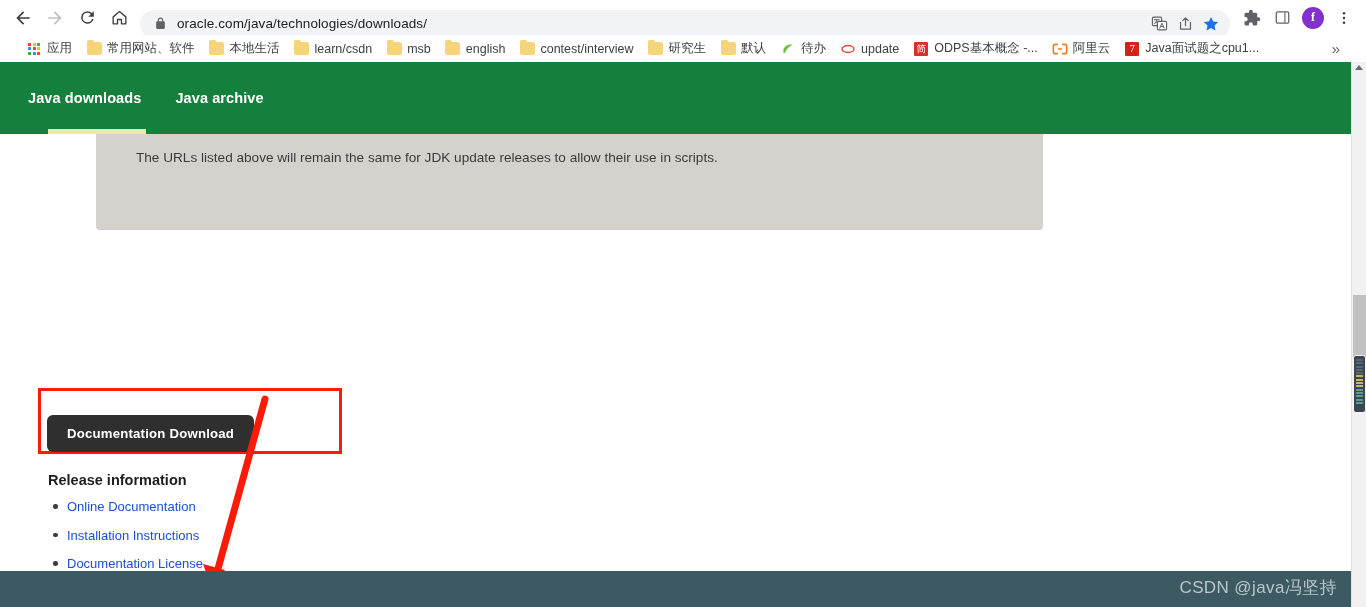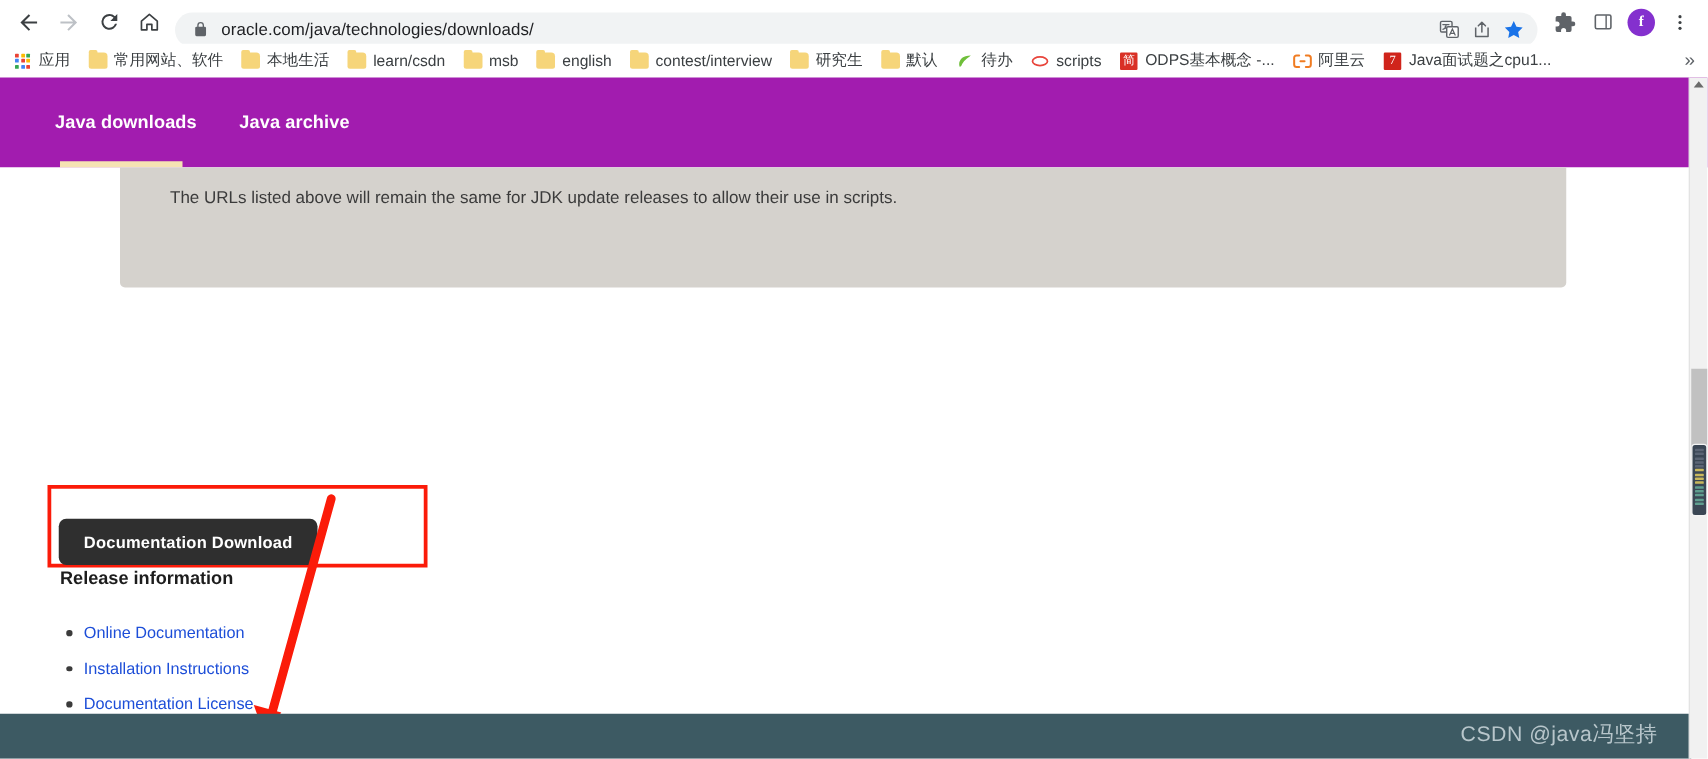--- a/index.html
+++ b/index.html
@@ -40,21 +40,21 @@
   .tool-icon { width:28px; height:30px; flex:none; display:flex; align-items:center; justify-content:center; }
   .avatar {
     width:22px; height:22px; border-radius:50%; background:#8430ce;
     color:#fff; font-size:12px; font-weight:bold; display:flex;
     align-items:center; justify-content:center; flex:none; margin:0 4px;
     font-family:"Liberation Serif", serif;
   }
 
   
   .bookmarks {
-    height:27px; display:flex; align-items:center; padding:0 4px;
+    height:27px; display:flex; align-items:center; padding:0 20px;
     gap:0px; background:#ffffff; overflow:hidden; position:relative;
   }
   .bm {
     display:flex; align-items:center; gap:5px; padding:3px 8px 3px 6px;
     border-radius:4px; white-space:nowrap; flex:none;
   }
   .bm-label { font-size:12.5px; color:#3c4043; }
   .bm-ico { width:16px; height:16px; flex:none; display:flex; align-items:center; justify-content:center; }
   .folder-ico {
     width:15px; height:13px; background:#f6d57a; border-radius:1.5px 3px 2px 2px;
@@ -63,37 +63,37 @@
   .folder-ico:before{
     content:""; position:absolute; left:0; top:-2.5px; width:7px; height:3px;
     background:#f6d57a; border-radius:1.5px 1.5px 0 0;
   }
   .apps-grid { display:grid; grid-template-columns:repeat(3,3px); grid-template-rows:repeat(3,3px); gap:1.5px; }
   .apps-grid i { display:block; width:3px; height:3px; border-radius:0.5px; }
   .chev-more { font-size:15px; color:#5f6368; padding:0 6px; flex:none; margin-left:auto; }
 
   
   .page-nav {
-    height:72px; background:#a21caf; position:relative;
-    display:flex; align-items:center; padding-left:44px; gap:34px;
+    height:72px; background:#15803d; position:relative;
+    display:flex; align-items:center; padding-left:28px; gap:34px;
   }
   .page-nav .tab {
     color:#ffffff; font-size:14.5px; font-weight:bold; letter-spacing:0.1px;
     position:relative; height:72px; display:flex; align-items:center;
   }
   .tab-underline {
     position:absolute; left:48px; bottom:0; width:98px; height:5px;
     background:#f5e3b3;
   }
 
   
   .content { position:relative; background:#fff; height:calc(607px - 35px - 27px - 72px); }
 
   .notice-box {
-    position:absolute; left:96px; top:0px; width:1157px; height:96px;
+    position:absolute; left:96px; top:0px; width:947px; height:96px;
     background:#d5d2cd; border-radius:0 0 4px 4px;
     padding:16px 0 0 40px;
   }
   .notice-text { font-size:13.6px; color:#3b3b3b; }
   .notice-link {
     display:inline-block; margin-top:22px; font-size:13.6px;
     color:#3a6f98; text-decoration:none;
   }
 
   .redbox {
@@ -102,21 +102,21 @@
   #redbox-doc { left:38px; top:254px; width:304px; height:66px; }
 
   .doc-btn {
     position:absolute; left:47px; top:281px;
     background:#2f2f2f; color:#fff; border:none; border-radius:6px;
     padding:11px 20px; font-size:13.2px; font-weight:bold;
     font-family:"Liberation Sans", sans-serif; letter-spacing:0.2px;
   }
 
   .rel-title {
-    position:absolute; left:48px; top:321px;
+    position:absolute; left:48px; top:338px;
     font-size:14.5px; font-weight:bold; color:#1d1d1d;
   }
   .rel-list {
     position:absolute; left:48px; top:362px; margin:0; padding:0; list-style:none;
   }
   .rel-list li {
     position:relative; padding-left:19px; height:28.6px; line-height:20px;
   }
   .rel-list li:before {
     content:""; position:absolute; left:5px; top:8px;
@@ -127,21 +127,21 @@
   }
 
   .arrow-svg { position:absolute; left:0; top:0; pointer-events:none; }
 
   
   .footer {
     position:absolute; left:0; bottom:0; width:1353px; height:36px;
     background:#3d5a63;
   }
   .watermark {
-    position:absolute; right:40px; bottom:8px;
+    position:absolute; right:29px; bottom:8px;
     font-size:17px; color:#b8c6cb; letter-spacing:0.4px;
     font-family:"Liberation Sans", sans-serif;
     text-align:right;
   }
 
   
   .scrollbar {
     position:absolute; right:0; top:62px; width:15px; height:545px;
     background:#f1f1f1; border-left:1px solid #e3e3e3;
   }
@@ -323,21 +323,21 @@
       </span>
       <span class="bm-label">待办</span>
     </div>
 
     <div class="bm">
       <span class="bm-ico">
         <svg width="16" height="16" viewBox="0 0 24 24">
             <ellipse cx="12" cy="12" rx="9" ry="5.2" fill="none" stroke="#e8453c" stroke-width="2.1"></ellipse>
           </svg>
       </span>
-      <span class="bm-label">scripts</span>
+      <span class="bm-label">update</span>
     </div>
 
     <div class="bm">
       <span class="bm-ico">
         <span style="width:14px;height:14px;background:#d93025;color:#fff;font-size:9.5px;line-height:14px;text-align:center;border-radius:1px;display:block;">简</span>
       </span>
       <span class="bm-label">ODPS基本概念 -...</span>
     </div>
 
     <div class="bm">

